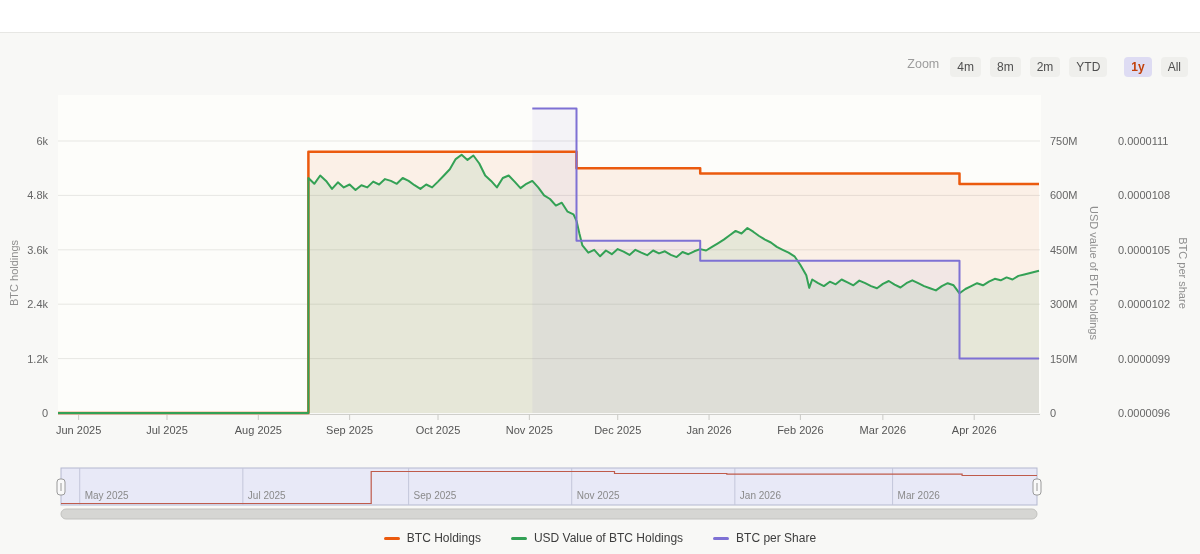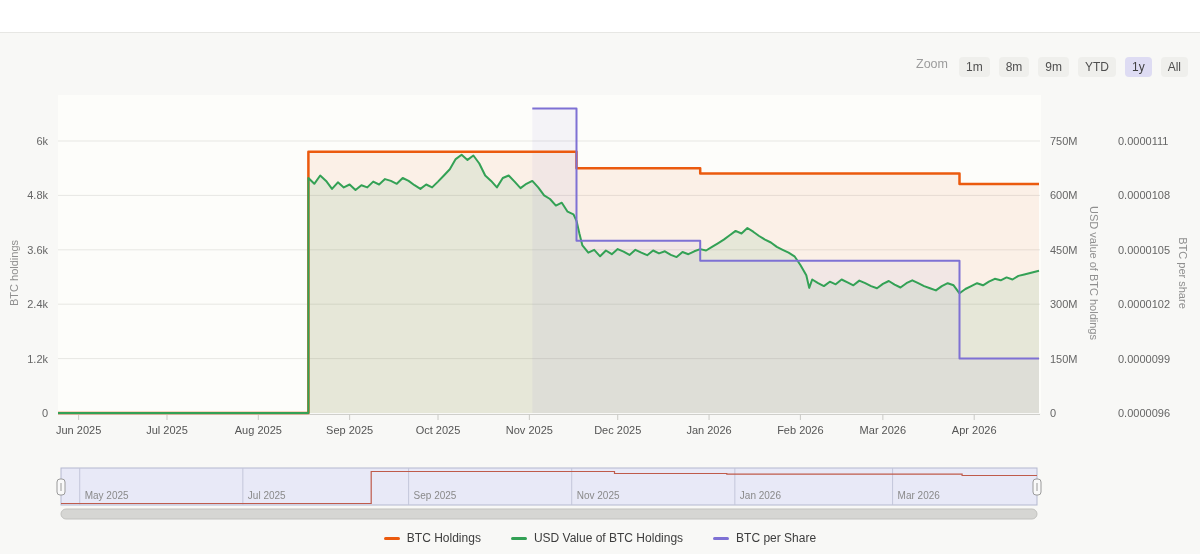--- a/index.html
+++ b/index.html
@@ -17,21 +17,21 @@
   .date-text { font-size:13px; font-weight:bold; color:#222; }
   .embed-btn { position:absolute; left:1128px; top:5px; width:65px; height:23px; background:#f2691c; border-radius:5px;
                display:flex; align-items:center; justify-content:center; gap:5px; cursor:pointer; box-shadow:0 1px 1px rgba(0,0,0,0.15); }
   .embed-btn .code { color:#fff; font-size:10px; font-weight:bold; letter-spacing:1px; }
   .embed-btn .lbl { color:#fff; font-size:11.5px; font-weight:bold; }
 
   
   .zoom-row { position:absolute; top:57px; right:12px; display:flex; gap:9px; z-index:4; }
   .zoom-label { font-size:12.5px; color:#9c9c9c; margin-right:2px; }
   .zb { font-size:12px; color:#4f4f4f; background:#efefec; border-radius:4px; padding:3px 7px; cursor:pointer; }
-  .zb.selected { background:#dedcf3; color:#404040; font-weight:normal; }
+  .zb.selected { background:#dedcf3; color:#c2410c; font-weight:bold;margin-left:8px; }
 
   
   .axis-title { position:absolute; font-size:11px; color:#8f8f8f; white-space:nowrap; }
   .rot-left  { transform:translate(-50%,-50%) rotate(-90deg); }
   .rot-right { transform:translate(-50%,-50%) rotate(90deg); }
 
   
   .legend { position:absolute; left:0; top:531px; width:1200px; display:flex; justify-content:center; align-items:center; gap:30px; }
   .legend-item { display:flex; align-items:center; gap:7px; cursor:pointer; }
   .legend-dash { width:16px; height:3px; border-radius:2px; }
@@ -133,23 +133,23 @@
     <span class="date-text">Apr 24, 2025 - Apr 24, 2026</span>
   </div>
 
   <div class="embed-btn">
     <span class="code">&lt;&gt;</span>
     <span class="lbl">Embed</span>
   </div>
 
   <div class="zoom-row">
     <span class="zoom-label">Zoom</span>
-    <span class="zb">1m</span>
+    <span class="zb">4m</span>
     <span class="zb">8m</span>
-    <span class="zb">9m</span>
+    <span class="zb">2m</span>
     <span class="zb">YTD</span>
     <span class="zb selected">1y</span>
     <span class="zb">All</span>
   </div>
 
   <div class="axis-title rot-left" style="left:14px;  top:273px;">BTC holdings</div>
   <div class="axis-title rot-right" style="left:1094px;top:273px;">USD value of BTC holdings</div>
   <div class="axis-title rot-right" style="left:1183px;top:273px;">BTC per share</div>
 
   <div class="legend">

